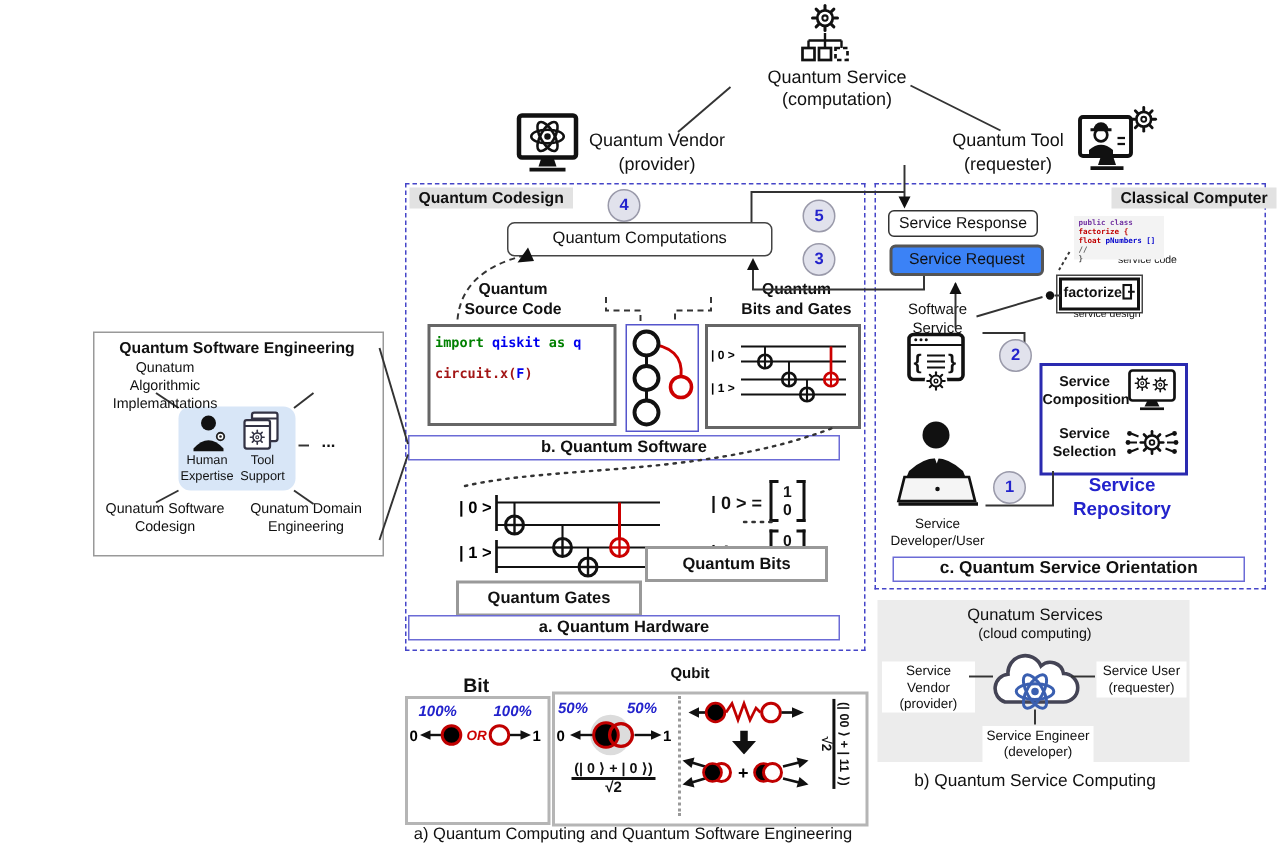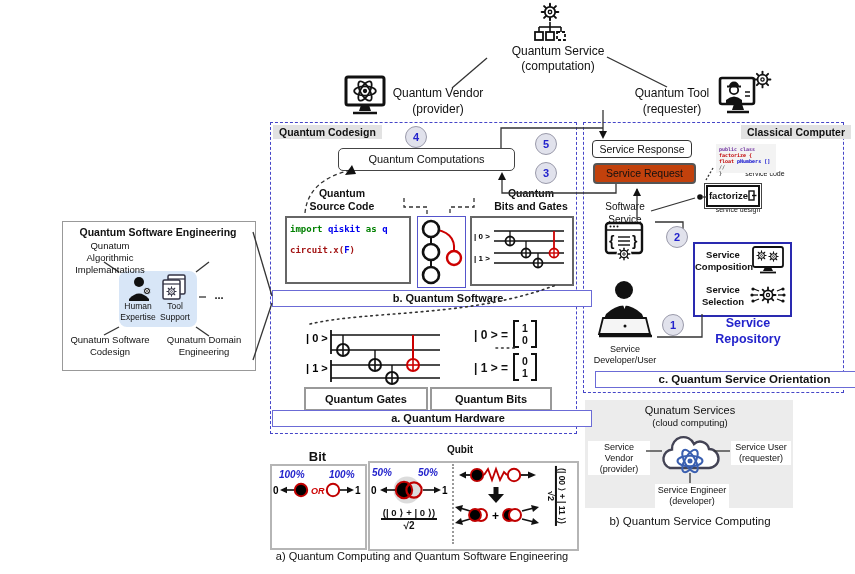--- a/index.html
+++ b/index.html
@@ -4,21 +4,21 @@
 <style>
   html,body{margin:0;padding:0;background:#fff;}
   body{font-family:"Liberation Sans","DejaVu Sans",sans-serif;color:#111;}
   .canvas{position:relative;width:855px;height:574px;background:#fff;overflow:hidden;}
   .abs{position:absolute;}
   .t{position:absolute;text-align:center;font-size:11px;line-height:1.25;color:#111;}
   .b{font-weight:bold;}
   .pre{white-space:pre-line;}
   .dashedbox{position:absolute;border:1.6px dashed #4545c8;z-index:1;}
   .boxlabel{position:absolute;background:#e2e2e2;font-weight:bold;font-size:10.5px;padding:1px 6px;z-index:5;}
-  .bar{position:absolute;background:#fff;border:1.5px solid #6b6bd6;font-weight:bold;font-size:11px;text-align:center;z-index:3;padding-left:32px;}
+  .bar{position:absolute;background:#fff;border:1.5px solid #6b6bd6;font-weight:bold;font-size:11px;text-align:center;z-index:3;}
   .step{position:absolute;width:20px;height:20px;border-radius:50%;background:#e1e2ec;border:1px solid #9a9aaa;color:#2323cc;font-weight:bold;font-size:11px;line-height:20px;text-align:center;z-index:6;}
   .codebox{position:absolute;background:#fff;border:2px solid #666;z-index:3;font-family:"DejaVu Sans Mono","Liberation Mono",monospace;font-weight:bold;font-size:9px;line-height:20.5px;padding:1px 3px;white-space:nowrap;}
   .ck1{color:#008000;} .ck2{color:#0000ee;} .ck3{color:#a31515;}
   .wires{position:absolute;left:0;top:0;z-index:4;pointer-events:none;}
   .z3{z-index:3;} .z5{z-index:5;}
   .frac{position:absolute;text-align:center;z-index:3;}
   .frac .num{display:inline-block;border-bottom:2px solid #111;padding:0 2px;font-weight:bold;font-size:9.5px;}
   .frac .den{font-weight:bold;font-size:10px;line-height:1.1;}
   .mat{position:absolute;display:inline-flex;align-items:stretch;z-index:3;}
   .mat .lb,.mat .rb{width:4px;border:2.5px solid #111;}
@@ -255,21 +255,21 @@
   <div class="mat" style="left:513px;top:353px;height:28px">
     <span class="lb"></span>
     <span class="col">
         <span>0</span>
         <span>1</span>
       </span>
     <span class="rb"></span>
   </div>
 
   <div class="abs z3" style="left:304px;top:387px;width:120px;height:20px;background:#fff;border:2px solid #999;font-weight:bold;font-size:11px;line-height:20px;text-align:center">Quantum Gates</div>
-  <div class="abs z3" style="left:430px;top:387px;width:118px;height:20px;background:#fff;border:2px solid #999;font-weight:bold;font-size:11px;line-height:20px;text-align:center">Quantum Bits</div>
+  <div class="abs z3" style="left:430px;top:364px;width:118px;height:20px;background:#fff;border:2px solid #999;font-weight:bold;font-size:11px;line-height:20px;text-align:center">Quantum Bits</div>
   <div class="bar" style="left:272px;top:410px;width:286px;height:15px;line-height:15px">a. Quantum Hardware</div>
 
   <div class="abs z3" style="left:62px;top:221px;width:192px;height:148px;background:#fff;border:1.5px solid #999"></div>
   <div class="t b z5" style="left:62px;top:226px;width:192px;font-size:10.5px">Quantum Software Engineering</div>
   <div class="t pre z5" style="left:66px;top:240px;width:88px;font-size:9.5px">Qunatum Algorithmic
 Implemantations</div>
   <div class="t pre z5" style="left:66px;top:334px;width:88px;font-size:9.5px">Qunatum Software
 Codesign</div>
   <div class="t pre z5" style="left:158px;top:334px;width:92px;font-size:9.5px">Qunatum Domain
 Engineering</div>
@@ -290,21 +290,21 @@
   <div class="t pre z5" style="left:117px;top:301px;width:42px;font-size:8.5px">Human
 Expertise</div>
   <div class="t pre z5" style="left:157px;top:301px;width:36px;font-size:8.5px">Tool
 Support</div>
   <div class="t b z5" style="left:208px;top:289px;width:22px;font-size:11px">...</div>
 
   <div class="dashedbox" style="left:583px;top:122px;width:259px;height:269px"></div>
   <div class="boxlabel" style="left:741px;top:125px">Classical Computer</div>
 
   <div class="abs z3" style="left:592px;top:140px;width:98px;height:16px;background:#fff;border:1.5px solid #333;border-radius:4px;font-size:10.5px;line-height:16px;text-align:center">Service Response</div>
-  <div class="abs z3" style="left:593px;top:163px;width:99px;height:17px;background:#c2410c;border:2px solid #555;border-radius:4px;font-size:10.5px;line-height:17px;text-align:center">Service Request</div>
+  <div class="abs z3" style="left:593px;top:163px;width:99px;height:17px;background:#3b82f6;border:2px solid #555;border-radius:4px;font-size:10.5px;line-height:17px;text-align:center">Service Request</div>
 
   <div class="abs z3" style="left:716px;top:144px;width:54px;height:25px;background:#f3f3f3;font-family:'DejaVu Sans Mono',monospace;font-weight:bold;font-size:5px;line-height:6px;padding:2px 3px">
     <div><span style="color:#7030a0">public class </span><span style="color:#c00000">factorize {</span></div>
     <div><span style="color:#c00000">float </span><span style="color:#0000cc">pNumbers []</span></div>
     <div style="color:#555">//</div>
     <div style="color:#555">}</div>
   </div>
   <div class="t" style="left:735px;top:170px;width:60px;font-size:7px;text-align:center">service code</div>
 
   <div class="abs z3" style="left:706px;top:185px;width:50px;height:18px;background:#fff;border:2px solid #111;box-shadow:0 0 0 1px #fff,0 0 0 2px #444;font-weight:bold;font-size:9.5px;line-height:18px;text-align:center">

